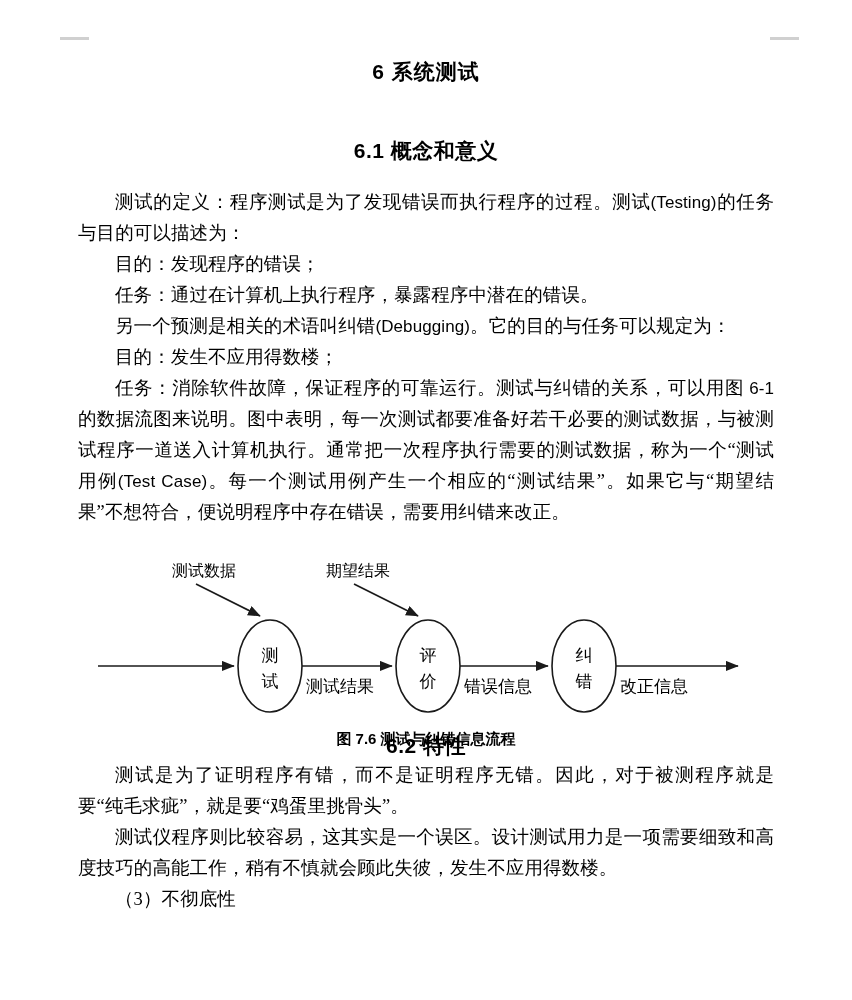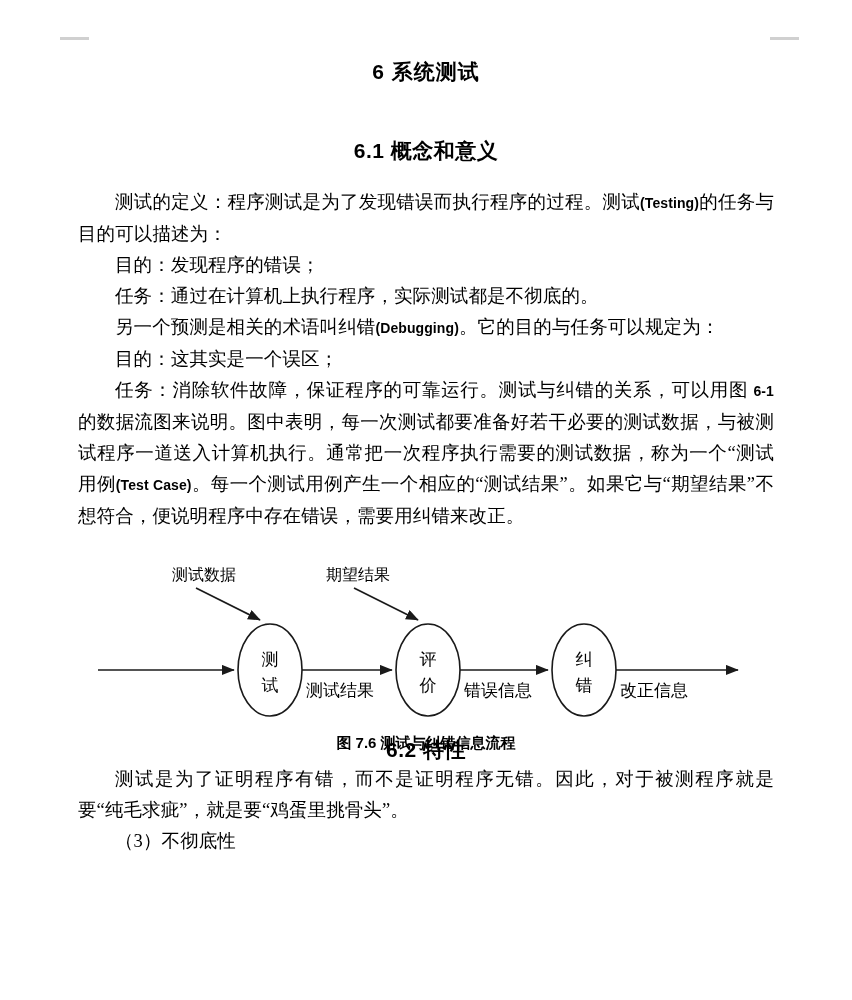--- a/index.html
+++ b/index.html
@@ -62,21 +62,21 @@
     font-size: 18.5px;
     line-height: 31px;
     margin: 0;
     text-align: justify;
     text-justify: inter-ideograph;
     letter-spacing: 0.1px;
   }
   p.indent { text-indent: 2em; }
   p.first  { margin-top: 22px; }
 
-  .latin { font-family: "Liberation Sans", "DejaVu Sans", sans-serif; font-size: 14px; font-weight: bold; }
+  .latin { font-family: "Liberation Sans", "DejaVu Sans", sans-serif; font-size: 17px; font-weight: normal; }
 
   
   .figure-wrap {
     position: relative;
     width: 696px;
     height: 160px;
     margin-top: 26px;
   }
   .figure-caption {
     text-align: center;
@@ -118,25 +118,25 @@
   <div class="content">
 
     <h1 class="doc-title">6 系统测试</h1>
 
     <h2 class="h2 sec61">6.1 概念和意义</h2>
 
     <p class="body indent first"><span>测试的定义：程序测试是为了发现错误而执行程序的过程。测试</span><span class="latin">(Testing)</span><span>的任务与目的可以描述为：</span></p>
 
     <p class="body indent">目的：发现程序的错误；</p>
 
-    <p class="body indent">任务：通过在计算机上执行程序，实际测试都是不彻底的。</p>
+    <p class="body indent">任务：通过在计算机上执行程序，暴露程序中潜在的错误。</p>
 
     <p class="body indent"><span>另一个预测是相关的术语叫纠错</span><span class="latin">(Debugging)</span><span>。它的目的与任务可以规定为：</span></p>
 
-    <p class="body indent">目的：这其实是一个误区；</p>
+    <p class="body indent">目的：发生不应用得数楼；</p>
 
     <p class="body indent"><span>任务：消除软件故障，保证程序的可靠运行。测试与纠错的关系，可以用图 </span><span class="latin">6-1</span><span> 的数据流图来说明。图中表明，每一次测试都要准备好若干必要的测试数据，与被测试程序一道送入计算机执行。通常把一次程序执行需要的测试数据，称为一个“测试用例</span><span class="latin">(Test Case)</span><span>。每一个测试用例产生一个相应的“测试结果”。如果它与“期望结果”不想符合，便说明程序中存在错误，需要用纠错来改正。</span></p>
 
     <div class="figure-wrap">
       <svg class="diagram-svg" width="696" height="160" viewBox="0 0 696 160">
         <defs>
           <marker id="arrow" markerWidth="9" markerHeight="9" refX="7.5" refY="3.2" orient="auto" markerUnits="strokeWidth">
             <path d="M0,0 L8,3.2 L0,6.4 z" fill="#1a1a1a"></path>
           </marker>
         </defs>
@@ -173,17 +173,18 @@
 
       <div class="figure-caption">图 7.6 测试与纠错信息流程</div>
     </div>
 
     <div class="gap-after-fig"></div>
 
     <h2 class="h2 sec62">6.2 特性</h2>
 
     <p class="body indent">测试是为了证明程序有错，而不是证明程序无错。因此，对于被测程序就是要“纯毛求疵”，就是要“鸡蛋里挑骨头”。</p>
 
+    <p class="body indent">测试仪程序则比较容易，这其实是一个误区。设计测试用力是一项需要细致和高度技巧的高能工作，稍有不慎就会顾此失彼，发生不应用得数楼。</p>
 
     <p class="body sub-item">（3）不彻底性</p>
 
   </div>
 </div>
 
 </body></html>

